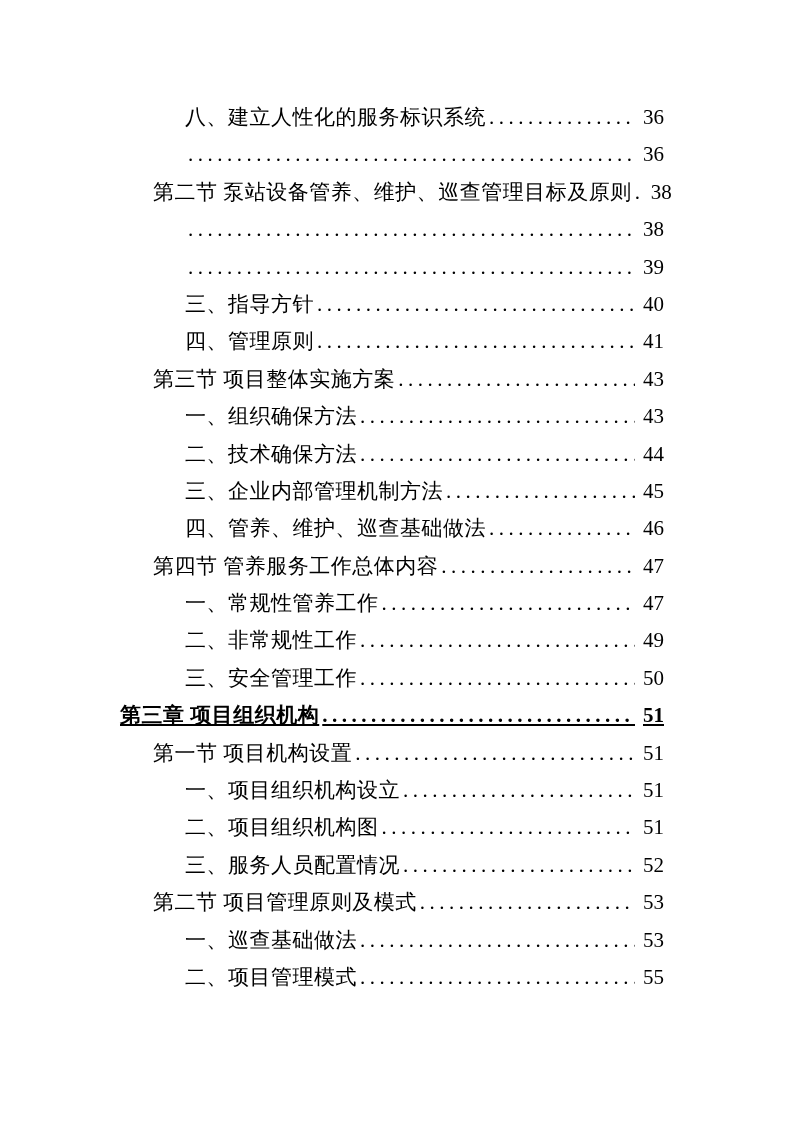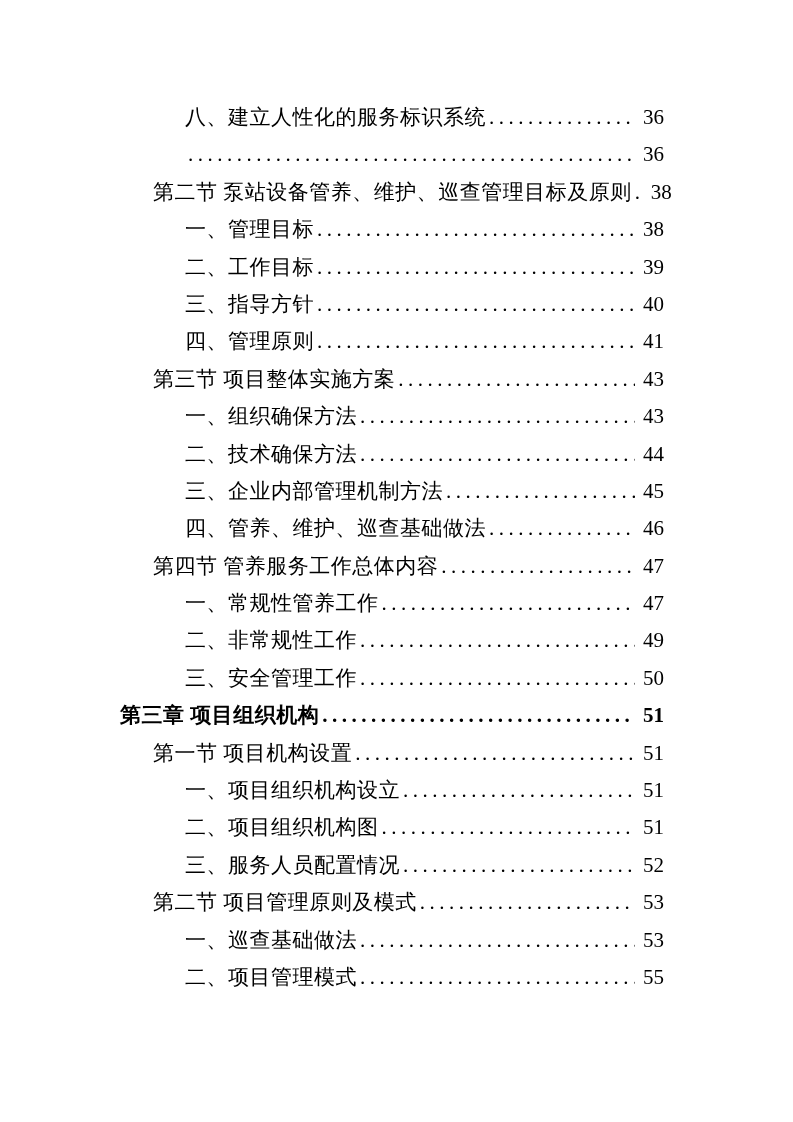--- a/index.html
+++ b/index.html
@@ -25,20 +25,21 @@
   .toc-row {
     display: flex;
     align-items: baseline;
     height: 37.4px;
     line-height: 37.4px;
     font-size: 21px;
     letter-spacing: 0.5px;
   }
   .toc-row.chapter {
     font-weight: 700;
+    text-decoration: underline;
   }
   .toc-row.section {
     padding-left: 33px;
   }
   .toc-row.item {
     padding-left: 65px;
   }
   .toc-label {
     white-space: nowrap;
     flex: 0 0 auto;
@@ -82,26 +83,24 @@
       <div class="toc-row item">
     <span class="toc-leader">................................................................................................................................................................</span>
     <span class="toc-page">36</span>
   </div>
       <div class="toc-row section">
     <span class="toc-label">第二节 泵站设备管养、维护、巡查管理目标及原则</span>
     <span class="toc-leader">................................................................................................................................................................</span>
     <span class="toc-page">38</span>
   </div>
       <div class="toc-row item">
-    <span class="toc-label">一、管理目标</span>
     <span class="toc-leader">................................................................................................................................................................</span>
     <span class="toc-page">38</span>
   </div>
       <div class="toc-row item">
-    <span class="toc-label">二、工作目标</span>
     <span class="toc-leader">................................................................................................................................................................</span>
     <span class="toc-page">39</span>
   </div>
       <div class="toc-row item">
     <span class="toc-label">三、指导方针</span>
     <span class="toc-leader">................................................................................................................................................................</span>
     <span class="toc-page">40</span>
   </div>
       <div class="toc-row item">
     <span class="toc-label">四、管理原则</span>

